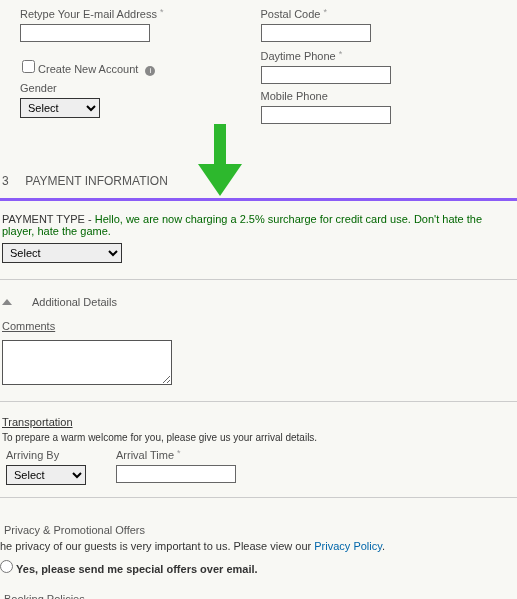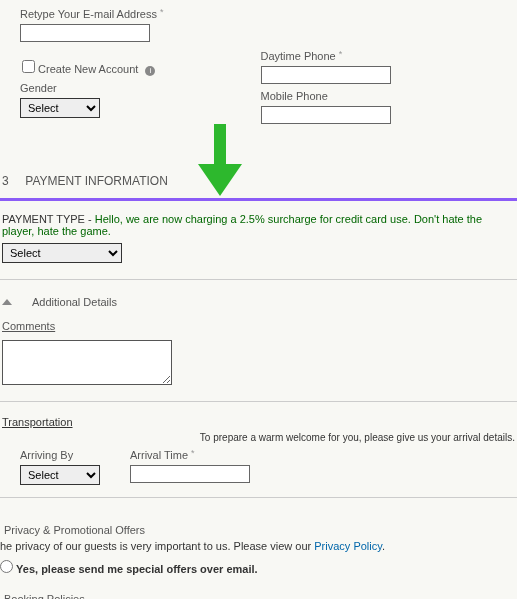--- a/index.html
+++ b/index.html
@@ -34,44 +34,48 @@
     padding: 20px 2px 10px 2px; font-size: 12px; color:#555; font-weight:normal;
     border-bottom:3px solid #8b5cf6; margin-bottom:10px; margin-top:30px;
   }
   .section-header .num { display:inline-block; width:20px; }
   .payment-type-row { font-size:11px; color:#006600; padding:2px; }
   .payment-label { color:#333; }
   hr.sep { border:none; border-top:1px solid #ccc; margin:12px 0; }
   .subhead { font-size:11px; color:#555; padding:4px 2px; display:flex; align-items:center; gap:20px;}
   .caret { display:inline-block; width:0;height:0;border-left:5px solid transparent;border-right:5px solid transparent;border-bottom:6px solid #888;}
   .small-head { font-size:11px; color:#333; text-decoration:underline; padding:2px; margin-top:8px;}
-  .desc { font-size:10px; color:#333; padding:2px;text-align:right; }
+  .desc { font-size:10px; color:#333; padding:2px; }
   .underline { text-decoration: underline; }
   textarea {
     width:170px; height:45px; border:1px solid #555; resize:both; font-size:11px; padding:3px;
     background:#fff; margin-top:4px;
   }
   .arrow {
     position:absolute; left:190px; top:120px; width:60px; height:80px; pointer-events:none;
   }
   .sec-title { font-size:11px; color:#555; padding-top:14px; padding-left:4px; }
   .link { color:#0066aa;text-align:center; }
   .botline { font-size:11px; padding:4px 0; color:#333;}
   .bot-strong { font-weight:bold; }
   .fieldgroup { margin-top:6px; }
-  .flex-inline { display:flex; gap:30px; align-items:flex-start; padding-left:20px; margin-top:4px;}
+  .flex-inline { display:flex; gap:30px; align-items:flex-start; padding-left:6px; margin-top:4px;}
   .fcol { display:flex; flex-direction:column; }
 </style>
 </head>
 <body>
 
 <div class="form-row">
   <div class="col-left">
     <span class="label">Retype Your E-mail Address</span><span class="req">*</span><br>
     <input type="text" style="">
+  </div>
+  <div class="col-right">
+    <span class="label">Postal Code</span><span class="req">*</span><br>
+    <input type="text" style="width: 110px;">
   </div>
 </div>
 
 <div class="form-row">
   <div class="col-left">
     <div class="checkbox-row">
       <input type="checkbox" style="">
       <span>Create New Account</span>
       <span class="info-icon">i</span>
     </div>

